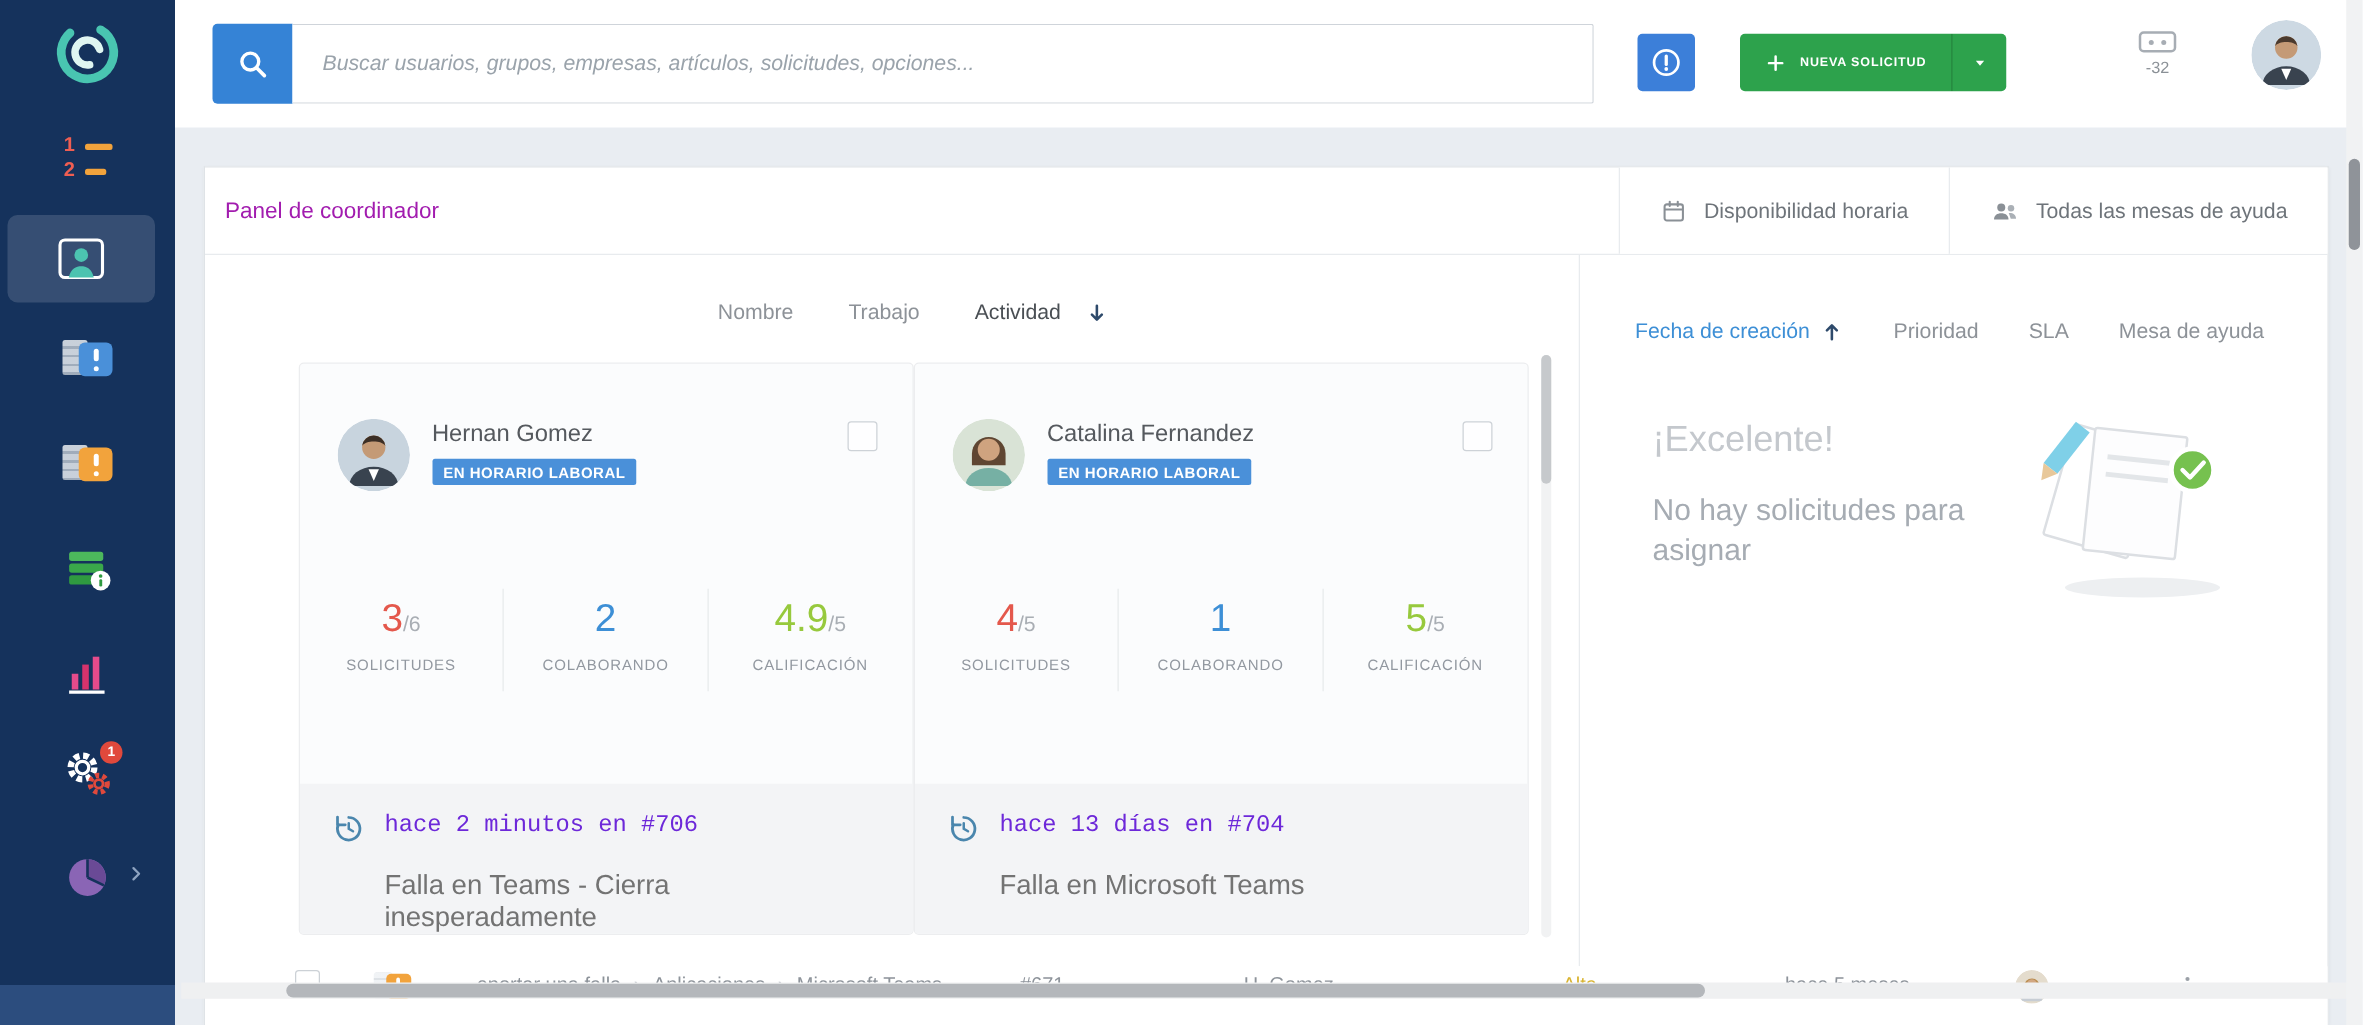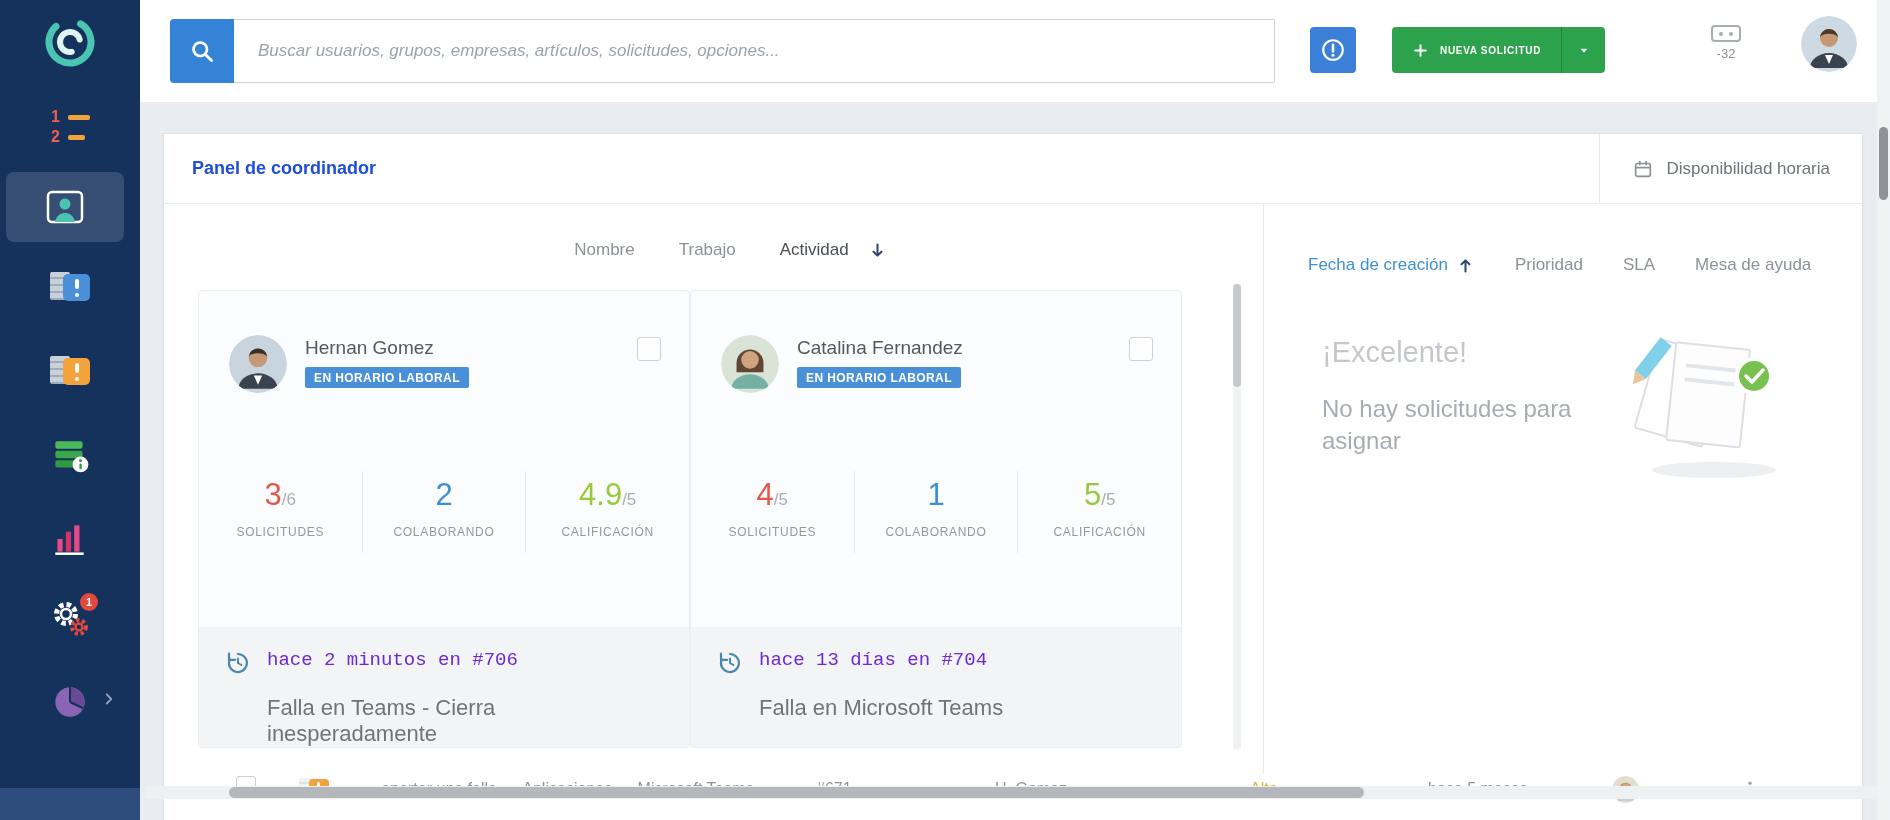--- a/index.html
+++ b/index.html
@@ -59,32 +59,32 @@
   .score { position:absolute; left:1560px; top:25px; width:52px; text-align:center; cursor:pointer; }
   .score-icon { width:30px; height:17px; border:2px solid #a7adb4; border-radius:4px; margin:0 auto; position:relative; }
   .score-icon::before, .score-icon::after { content:""; position:absolute; top:4.5px; width:4px; height:4px; border-radius:50%; background:#a7adb4; }
   .score-icon::before { left:6px; } .score-icon::after { right:6px; }
   .score-text { margin-top:4px; font-size:13px; color:#8a9096; }
   .avatar-btn { position:absolute; left:1661px; top:16px; width:56px; height:56px; border-radius:50%; overflow:hidden; cursor:pointer; }
   
   .panel-card { position:absolute; left:163px; top:133px; width:1700px; height:687px; background:#fff;
     border:1px solid #dfe3e7; border-bottom:none; box-shadow:0 1px 3px rgba(31,45,61,.06); z-index:5; }
   .panel-header { height:70px; border-bottom:1px solid #e8ebee; display:flex; align-items:stretch; }
-  .panel-title { align-self:center; margin-left:28px; font-size:18px; color:#1d4ed8;font-weight:bold; }
+  .panel-title { align-self:center; margin-left:16px; font-size:18px; color:#a21caf; }
   .panel-actions { margin-left:auto; display:flex; }
   .panel-action { display:flex; align-items:center; gap:13px; padding:0 32px; border-left:1px solid #e8ebee;
     color:#6e747a; font-size:17px; cursor:pointer; background:#fff; }
   .panel-body { display:flex; height:569px; }
   .agents-col { width:1100px; border-right:1px solid #e8ebee; position:relative; }
   .requests-col { flex:1; position:relative; }
   .agents-tabs { height:86px; padding:36px 0 0 34px; display:flex; gap:44px; align-items:flex-start; font-size:17px; color:#8d9298;justify-content:center; }
   .tab { display:flex; align-items:center; gap:8px; cursor:pointer; }
   .tab.active-dark { color:#4a4f54;gap:19px; }
   .tab.active-blue { color:var(--accent-blue,#3d8fd6); }
-  .cards-row { display:flex; padding-left:34px; }
+  .cards-row { display:flex; padding-left:34px;justify-content:center; }
   .agent-card { width:492px; height:458px; background:#fbfcfd; border:1px solid #ecedef; border-radius:4px; position:relative; }
   .ac-head { position:absolute; top:44px; left:30px; display:flex; gap:18px; }
   .ac-avatar { width:58px; height:58px; border-radius:50%; overflow:hidden; flex:none; }
   .ac-name { font-size:19px; color:#55595e; padding-top:2px; }
   .ac-badge { display:inline-block; margin-top:8px; background:var(--badge-blue,#4a90d9); color:#fff;
     font-size:12px; font-weight:bold; letter-spacing:.4px; padding:4px 9px 3px; border-radius:2px; }
   .ac-check { position:absolute; top:46px; right:28px; width:24px; height:24px; border:1px solid #cdd2d7;
     border-radius:3px; background:rgba(255,255,255,.7); cursor:pointer; }
   .ac-stats { position:absolute; top:180px; left:0; right:0; display:flex; }
   .stat { flex:1; text-align:center; padding:6px 0 14px; }
@@ -286,20 +286,29 @@
     <div class="panel-actions" data-interactable="false">
       <div class="panel-action" data-interactable="true">
         <svg viewBox="0 0 24 24" width="22" height="22" data-interactable="false">
           <rect x="4" y="6" width="16" height="14" rx="2" fill="none" stroke="#8a9096" stroke-width="1.8"></rect>
           <line x1="4" y1="10.5" x2="20" y2="10.5" stroke="#8a9096" stroke-width="1.8"></line>
           <line x1="8.5" y1="3.8" x2="8.5" y2="7.4" stroke="#8a9096" stroke-width="1.8" stroke-linecap="round"></line>
           <line x1="15.5" y1="3.8" x2="15.5" y2="7.4" stroke="#8a9096" stroke-width="1.8" stroke-linecap="round"></line>
         </svg>
         <span data-interactable="false">Disponibilidad horaria</span>
       </div>
+      <div class="panel-action" data-interactable="true">
+        <svg viewBox="0 0 24 24" width="24" height="24" data-interactable="false">
+          <circle cx="9" cy="9" r="3.2" fill="#8a9096"></circle>
+          <path d="M3.2 18.5c0-3.4 2.6-5 5.8-5s5.8 1.6 5.8 5z" fill="#8a9096"></path>
+          <circle cx="16.8" cy="9.6" r="2.6" fill="#aab0b6"></circle>
+          <path d="M15 13.4c3-.4 5.8 1.2 5.8 4.6h-4.2" fill="#aab0b6"></path>
+        </svg>
+        <span data-interactable="false">Todas las mesas de ayuda</span>
+      </div>
     </div>
   </div>
 
   <div class="panel-body" data-interactable="false">
 
     <section class="agents-col" data-interactable="false">
       <div class="agents-tabs" data-interactable="false">
         <span class="tab" data-interactable="true">
             <span data-interactable="false">Nombre</span>
           </span>

